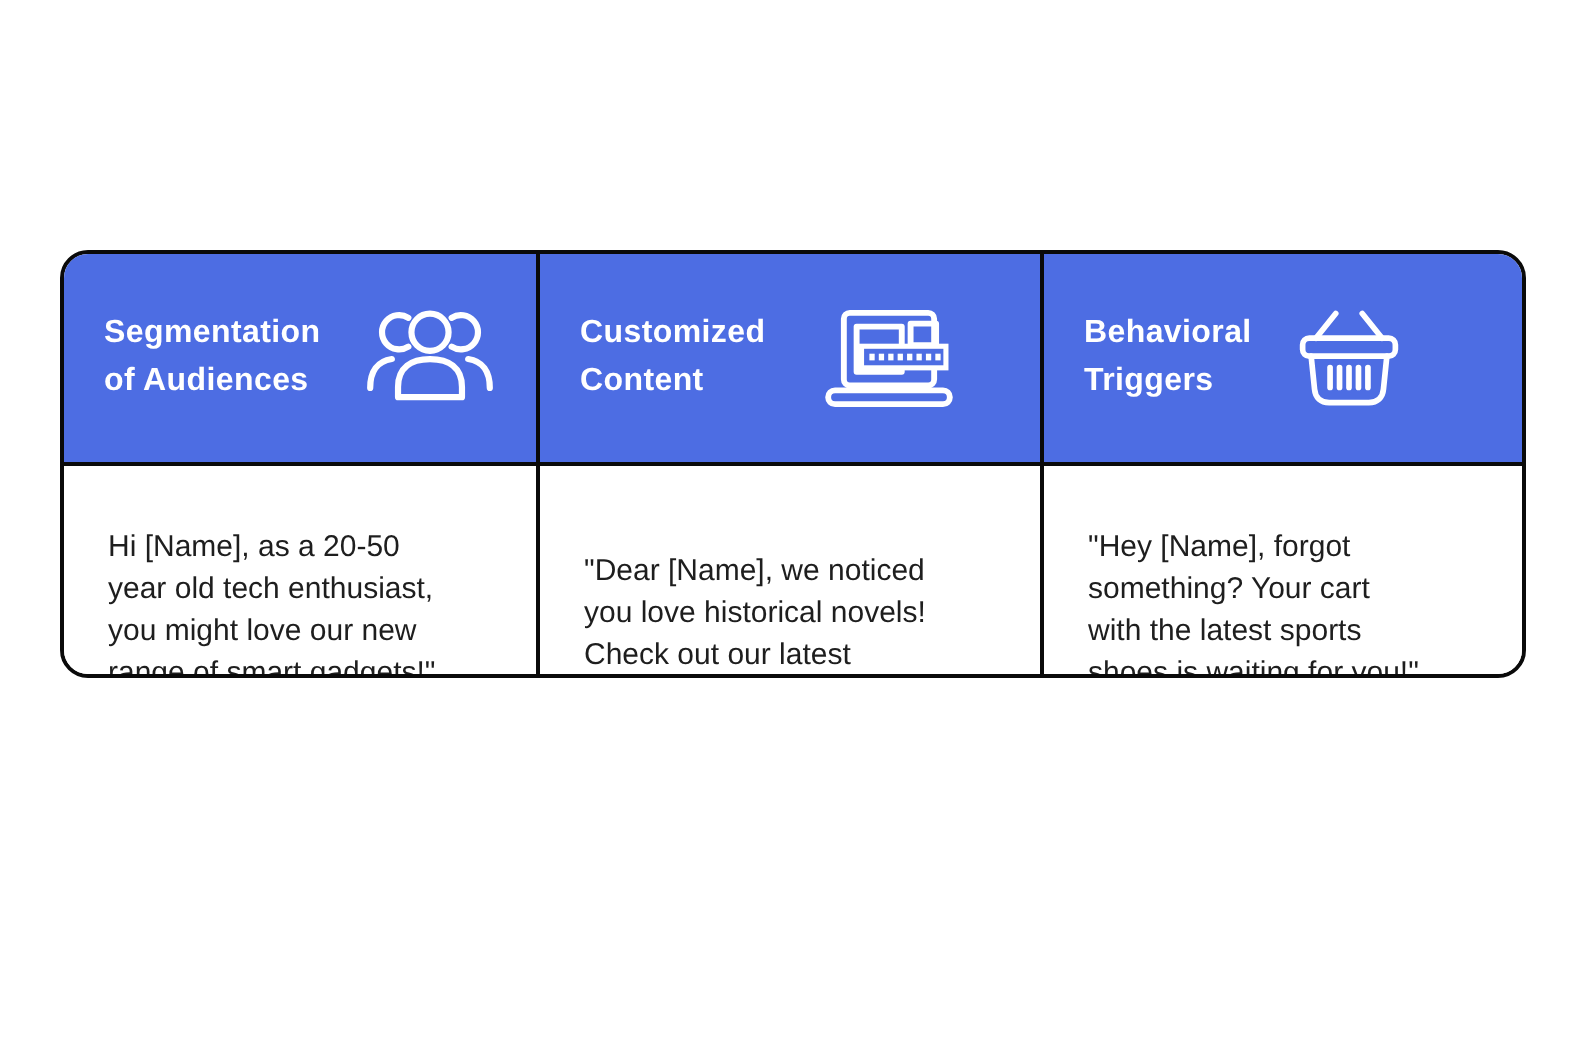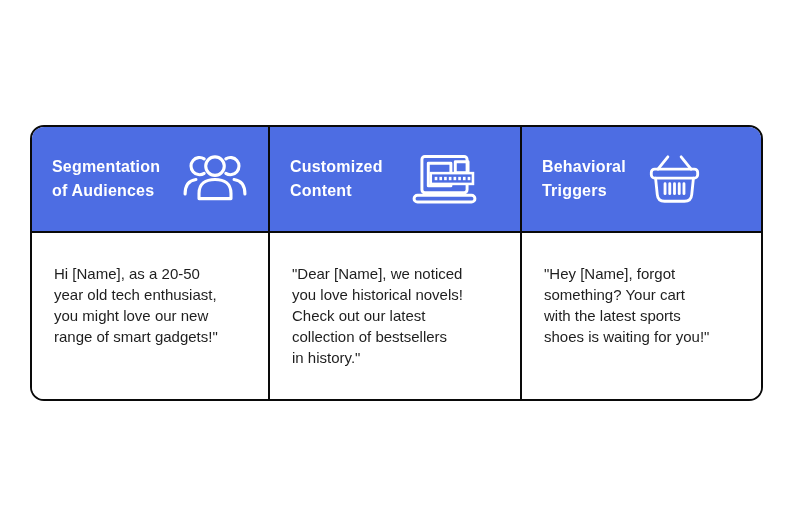--- a/index.html
+++ b/index.html
@@ -12,31 +12,31 @@
     height: 528px;
     background: var(--page-bg, #ffffff);
     overflow: hidden;
   }
 
   .card {
     position: absolute;
     left: 30px;
     top: 125px;
     width: 733px;
-    height: 276px;
+    height: 214px;
     background: #ffffff;
     border: 2.5px solid var(--border-color, #000);
     border-radius: 14px;
     overflow: hidden;
     display: flex;
   }
 
   .col { display: flex; flex-direction: column; }
   .col-1 { width: 238px; border-right: 2.5px solid var(--border-color, #000); }
-  .col-2 { width: 252px; border-right: 2.5px solid var(--border-color, #000); }
+  .col-2 { width: 252px; border-right: 2.5px solid var(--border-color, #000); gap: 12px; }
   .col-3 { flex: 1; }
 
   .col-header {
     height: 106px;
     flex: 0 0 106px;
     background: var(--header-bg, #4d6de3);
     border-bottom: 2.5px solid var(--border-color, #000);
     display: flex;
     align-items: center;
     justify-content: space-between;

